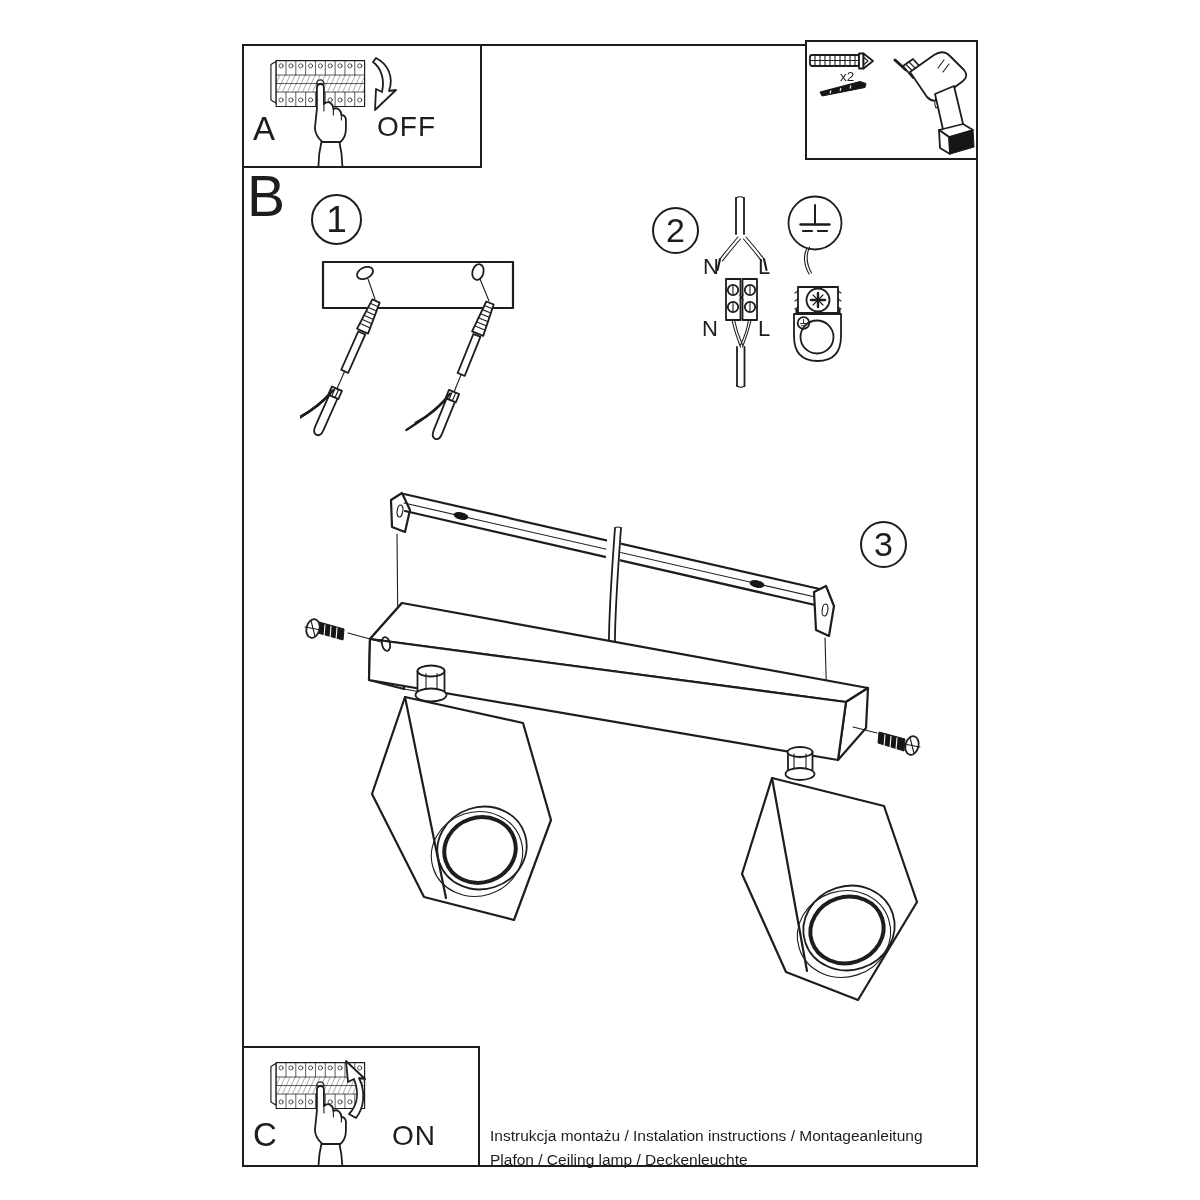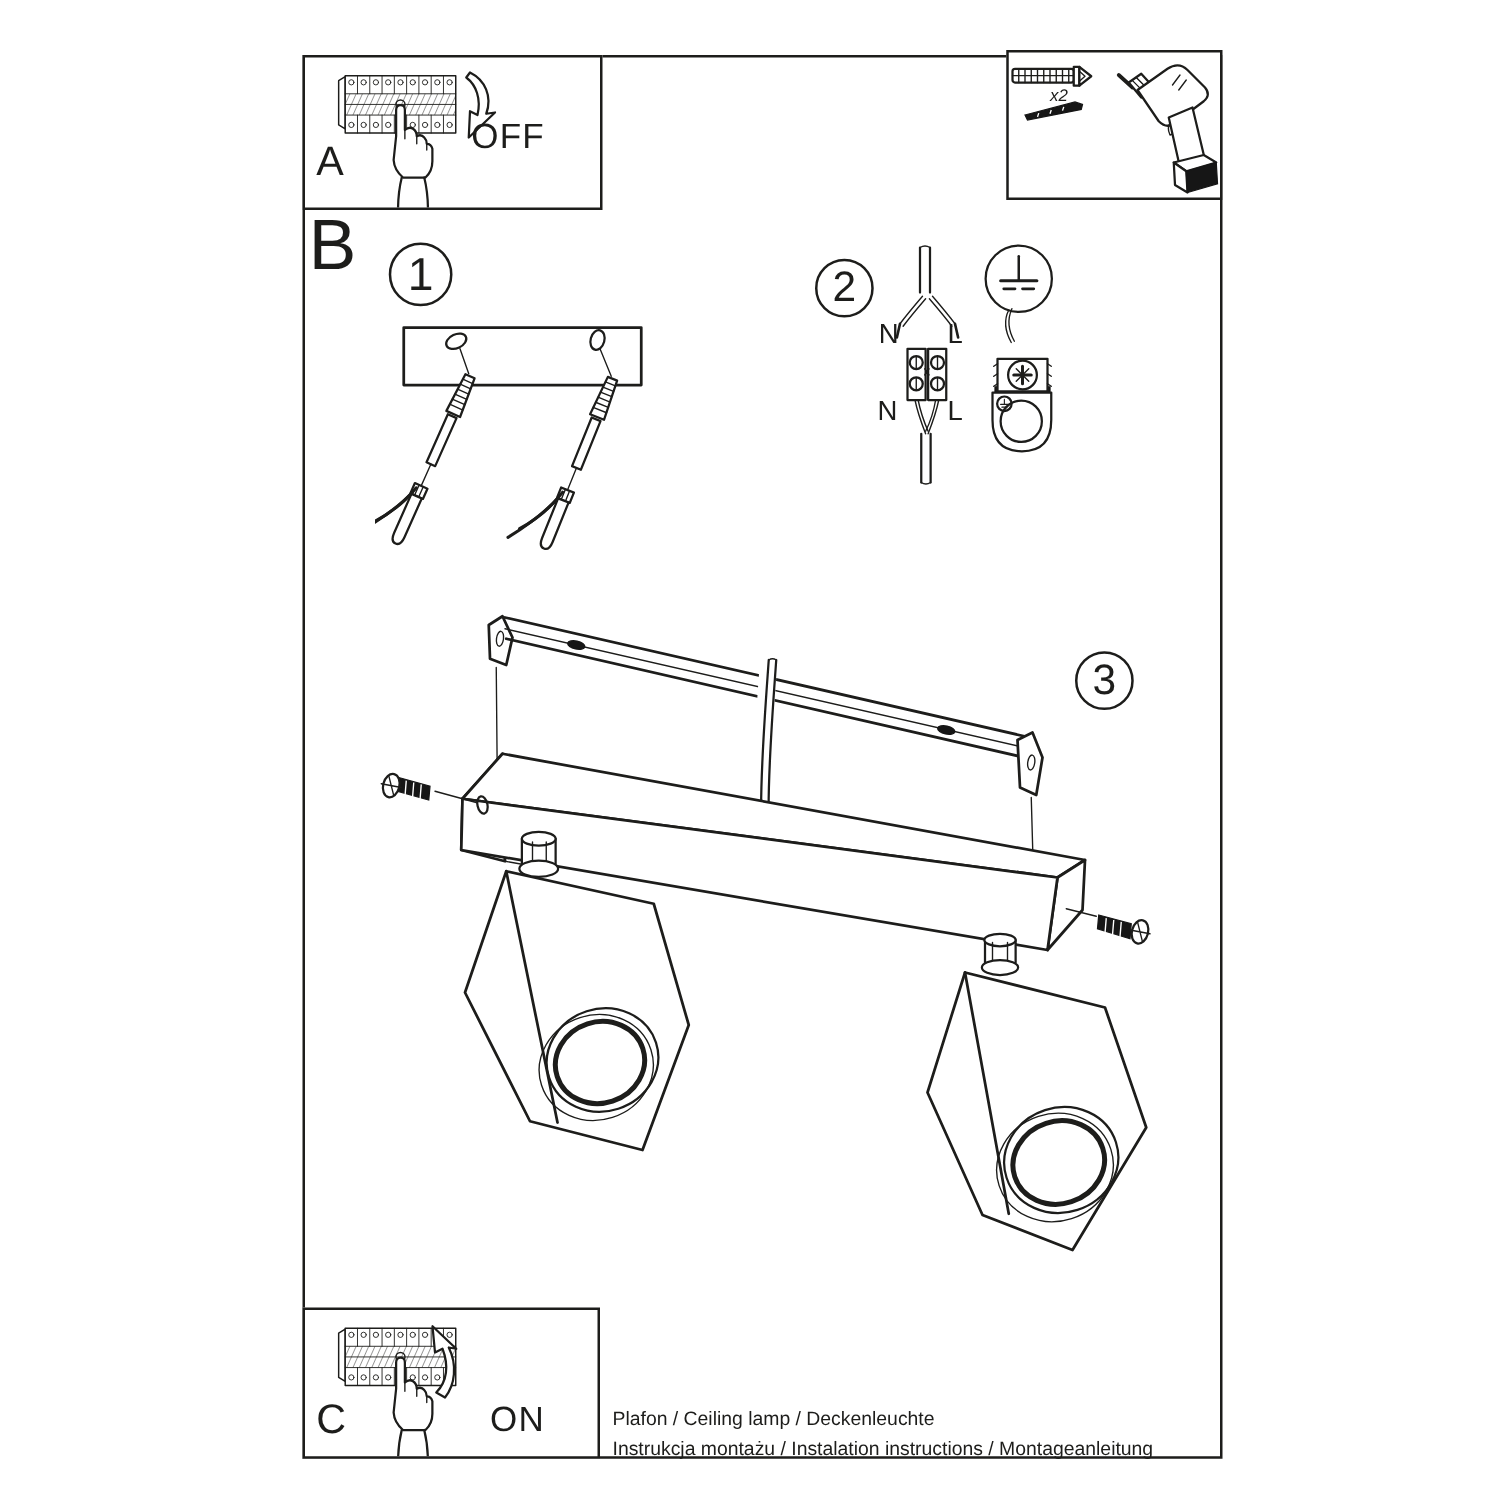--- a/index.html
+++ b/index.html
@@ -15,21 +15,21 @@
   .corner-label{position:absolute;font-size:33px;line-height:1;}
   .action-label{position:absolute;font-size:28px;letter-spacing:1px;line-height:1;}
   .section-b{position:absolute;left:247px;top:168px;font-size:57px;line-height:1;}
   .num-circle{position:absolute;border:2.2px solid #1d1d1b;border-radius:50%;
               box-sizing:border-box;display:flex;align-items:center;justify-content:center;
               background:#fff;}
   .c1{left:311px;top:194px;width:51px;height:51px;font-size:37px;}
   .c2{left:652px;top:207px;width:47px;height:47px;font-size:34px;}
   .c3{left:860px;top:521px;width:47px;height:47px;font-size:34px;}
   .wl{position:absolute;font-size:22px;line-height:1;}
-  .x2-label{position:absolute;left:33px;top:27px;font-size:13.5px;font-style:italic;}
+  .x2-label{position:absolute;left:33px;top:27px;font-size:13.5px;}
   .captions{position:absolute;left:490px;top:1124px;font-size:15.5px;line-height:23.5px;}
   svg{display:block;}
   .ln{stroke:#1d1d1b;fill:none;stroke-width:1.8;stroke-linecap:round;stroke-linejoin:round;}
   .ln2{stroke:#1d1d1b;fill:none;stroke-width:2.2;stroke-linecap:round;stroke-linejoin:round;}
   .thin{stroke-width:1.1;}
   .wf{fill:#fff;}
   .dk{fill:#161616;stroke:#161616;stroke-width:1;}
   .whl{stroke:#fff;fill:none;}
 </style>
 </head>
@@ -94,21 +94,21 @@
   </svg>
 
   <div class="main-border"></div>
 
   <div class="box box-a">
     <svg width="236" height="120" viewBox="0 0 236 120">
       <use href="#breaker" transform="translate(23,12) scale(0.655)"></use>
       <use href="#hand" transform="translate(76.4,38)"></use>
       <path class="ln wf" d="M132,12 C144,18 150,31 145,45 L152,44 L131,64 L132,43 L138,46 C141,33 137,22 129,16 Z"></path>
     </svg>
-    <span class="action-label" style="left:133px;top:49px">OFF</span>
+    <span class="action-label" style="left:133px;top:67px">OFF</span>
     <span class="corner-label" style="left:9px;top:66px">A</span>
   </div>
 
   <div class="box tools-box">
     <svg width="169" height="116" viewBox="0 0 169 116">
       <g>
         <rect class="ln wf" x="3" y="13" width="49" height="11" rx="2" stroke-width="1.6"></rect>
         <path class="ln thin" d="M8,13 V24 M13,13 V24 M18,13 V24 M23,13 V24 M28,13 V24 M33,13 V24 M38,13 V24 M43,13 V24 M48,13 V24 M3,18.5 L52,18.5"></path>
         <rect class="ln wf" x="52" y="11.5" width="4.5" height="15" stroke-width="1.4"></rect>
         <path class="ln wf" d="M56.5,11.5 L66,19 L56.5,26.5 Z" stroke-width="1.4"></path>
@@ -280,17 +280,17 @@
     <svg width="234" height="117" viewBox="0 0 234 117">
       <use href="#breaker" transform="translate(23,12) scale(0.655)"></use>
       <use href="#hand" transform="translate(76.4,38)"></use>
       <path class="ln wf" d="M112,70 C120,60 122,44 115,30 L121,31 L102,13 L104,34 L110,31 C115,44 114,57 105,66 Z"></path>
     </svg>
     <span class="action-label" style="left:148px;top:74px">ON</span>
     <span class="corner-label" style="left:9px;top:70px">C</span>
   </div>
 
   <div class="captions">
+    <div>Instrukcja montażu / Instalation instructions / Montageanleitung</div>
     <div>Plafon / Ceiling lamp / Deckenleuchte</div>
-    <div>Instrukcja montażu / Instalation instructions / Montageanleitung</div>
   </div>
 
 </div>
 
 </body></html>

